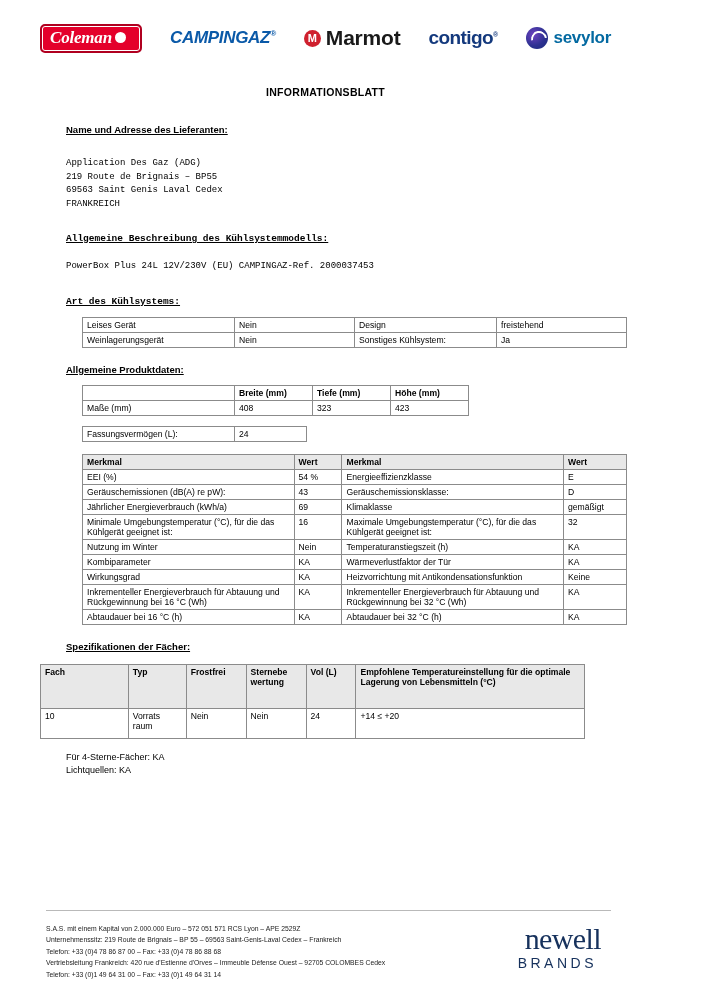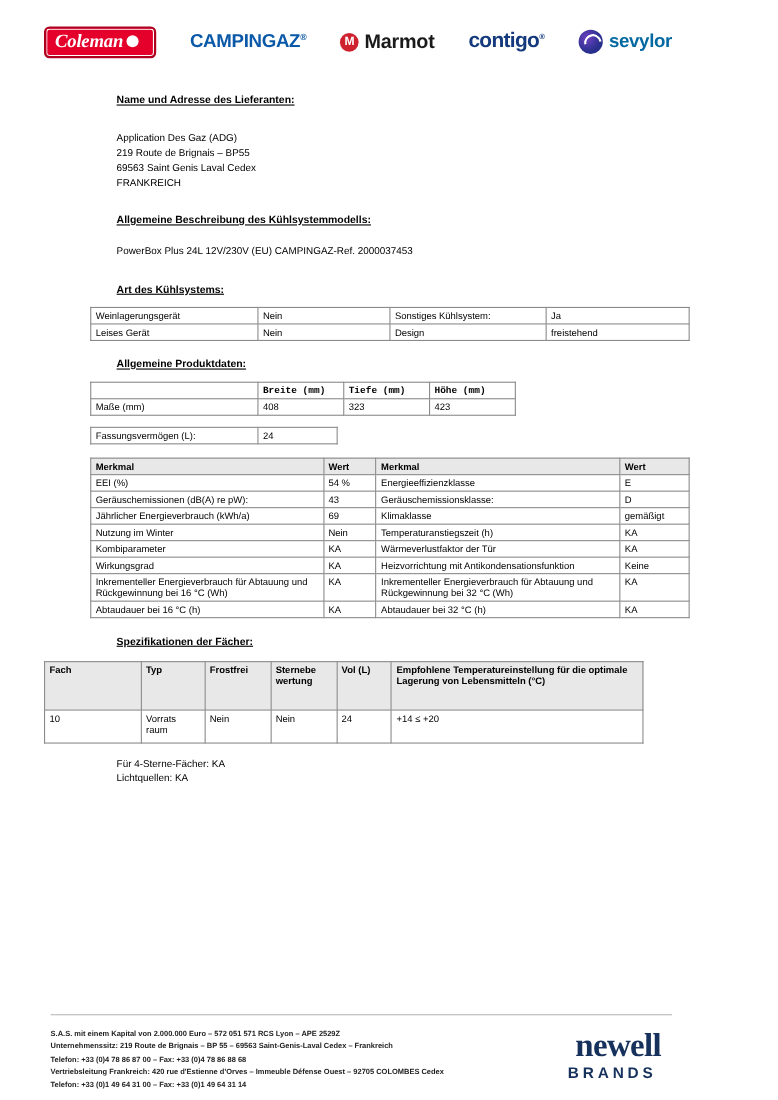--- a/index.html
+++ b/index.html
@@ -50,29 +50,30 @@
     border-radius: 50%;
     background: #fff;
     margin-left: 3px;
     vertical-align: middle;
     position: relative;
     top: -1px;
   }
   .campingaz {
     color: #0a59a8;
     font-weight: bold;
+    font-style: italic;
     font-size: 17px;
     letter-spacing: -0.3px;
     position: relative;
   }
   .campingaz .reg { font-size: 8px; vertical-align: super; }
   .marmot {
     color: #1a1a1a;
     font-weight: bold;
-    font-size: 18px;
+    font-size: 21px;
     letter-spacing: -0.2px;
     display: flex;
     align-items: center;
     gap: 5px;
   }
   .marmot .mdot {
     width: 17px; height: 17px;
     border-radius: 50%;
     background: #cf202e;
     display: inline-block;
@@ -133,23 +134,23 @@
     font-weight: bold;
     font-size: 9.5px;
     text-decoration: underline;
     margin: 0;
     padding: 0;
   }
   .body-text {
     font-size: 9px;
     line-height: 13.5px;
   }
-  .block { margin-left: 66px; }
+  .block { margin-left: 26px; }
   .mt-26 { margin-top: 26px; }
-  .mt-22 { margin-top: 22px; }
+  .mt-22 { margin-top: 22px; font-family: Liberation Mono, monospace; }
   .mt-16 { margin-top: 16px; }
   .mt-12 { margin-top: 12px; }
   .mt-10 { margin-top: 10px; }
 
   
   table {
     border-collapse: collapse;
     font-size: 8.6px;
   }
   td, th {
@@ -160,21 +161,21 @@
     font-weight: normal;
   }
   .t-type { margin-left: 42px; width: 545px; }
   .t-type td { height: 13px; }
   .t-type td:nth-child(1) { width: 152px; }
   .t-type td:nth-child(2) { width: 120px; }
   .t-type td:nth-child(3) { width: 142px; }
 
   .t-dims { margin-left: 42px; }
   .t-dims td, .t-dims th { height: 13px; }
-  .t-dims th { font-weight: bold; font-family: Liberation Mono, monospace; }
+  .t-dims th { font-weight: bold; }
   .t-dims td:nth-child(1), .t-dims th:nth-child(1) { width: 152px; }
   .t-dims td:nth-child(2), .t-dims th:nth-child(2) { width: 78px; }
   .t-dims td:nth-child(3), .t-dims th:nth-child(3) { width: 78px; }
   .t-dims td:nth-child(4), .t-dims th:nth-child(4) { width: 78px; }
 
   .t-cap { margin-left: 42px; }
   .t-cap td { height: 13px; }
   .t-cap td:nth-child(1) { width: 152px; }
   .t-cap td:nth-child(2) { width: 72px; }
 
@@ -192,23 +193,22 @@
   .t-comp td:nth-child(1), .t-comp th:nth-child(1) { width: 88px; }
   .t-comp td:nth-child(2), .t-comp th:nth-child(2) { width: 58px; }
   .t-comp td:nth-child(3), .t-comp th:nth-child(3) { width: 60px; }
   .t-comp td:nth-child(4), .t-comp th:nth-child(4) { width: 60px; }
   .t-comp td:nth-child(5), .t-comp th:nth-child(5) { width: 50px; }
   .t-comp td:nth-child(6), .t-comp th:nth-child(6) { width: 229px; }
 
   
   .footer {
     position: absolute;
-    left: 0; right: 0; bottom: 0;
+    left: 0; right: 0; bottom: 12px;
     padding: 0 40px 8px 46px;
-    font-weight: bold;
   }
   .footer-rule {
     border-top: 1px solid #b9b9b9;
     margin: 0 0 12px 0;
   }
   .footer-inner { display: flex; justify-content: space-between; align-items: flex-start; }
   .footer-text { font-size: 6.8px; line-height: 11.5px; color: #222; }
   .newell {
     text-align: right;
     padding-right: 10px;
@@ -250,20 +250,21 @@
       <span class="contigo"><span>contigo</span><span class="reg">®</span></span>
     </div>
     <div class="brand">
       <span class="sevylor">
           <span class="swirl"></span>
           <span>sevylor</span>
         </span>
     </div>
   </div>
 
+  <div class="doc-title">INFORMATIONSBLATT</div>
 
   <div class="block mt-26">
     <div class="sec-head">Name und Adresse des Lieferanten:</div>
     <div class="body-text mt-22">
       <div>Application Des Gaz (ADG)</div>
       <div>219 Route de Brignais – BP55</div>
       <div>69563 Saint Genis Laval Cedex</div>
       <div>FRANKREICH</div>
     </div>
   </div>
@@ -272,31 +273,31 @@
     <div class="sec-head">Allgemeine Beschreibung des Kühlsystemmodells:</div>
     <div class="body-text mt-16">PowerBox Plus 24L 12V/230V (EU) CAMPINGAZ-Ref. 2000037453</div>
   </div>
 
   <div class="block mt-22">
     <div class="sec-head">Art des Kühlsystems:</div>
   </div>
   <table class="t-type mt-10">
     <tbody>
       <tr>
+        <td>Leises Gerät</td>
+        <td>Nein</td>
+        <td>Design</td>
+        <td>freistehend</td>
+      </tr>
+      <tr>
         <td>Weinlagerungsgerät</td>
         <td>Nein</td>
         <td>Sonstiges Kühlsystem:</td>
         <td>Ja</td>
       </tr>
-      <tr>
-        <td>Leises Gerät</td>
-        <td>Nein</td>
-        <td>Design</td>
-        <td>freistehend</td>
-      </tr>
     </tbody>
   </table>
 
   <div class="block mt-16">
     <div class="sec-head">Allgemeine Produktdaten:</div>
   </div>
   <table class="t-dims mt-10">
     <thead>
       <tr>
         <th></th>
@@ -344,20 +345,26 @@
         <td>Geräuschemissionen (dB(A) re pW):</td>
         <td class="c">43</td>
         <td>Geräuschemissionsklasse:</td>
         <td class="c">D</td>
       </tr>
       <tr>
         <td>Jährlicher Energieverbrauch (kWh/a)</td>
         <td class="c">69</td>
         <td>Klimaklasse</td>
         <td class="c">gemäßigt</td>
+      </tr>
+      <tr>
+        <td>Minimale Umgebungstemperatur (°C), für die das Kühlgerät geeignet ist:</td>
+        <td class="c">16</td>
+        <td>Maximale Umgebungstemperatur (°C), für die das Kühlgerät geeignet ist:</td>
+        <td class="c">32</td>
       </tr>
       <tr>
         <td>Nutzung im Winter</td>
         <td class="c">Nein</td>
         <td>Temperaturanstiegszeit (h)</td>
         <td class="c">KA</td>
       </tr>
       <tr>
         <td>Kombiparameter</td>
         <td class="c">KA</td>

